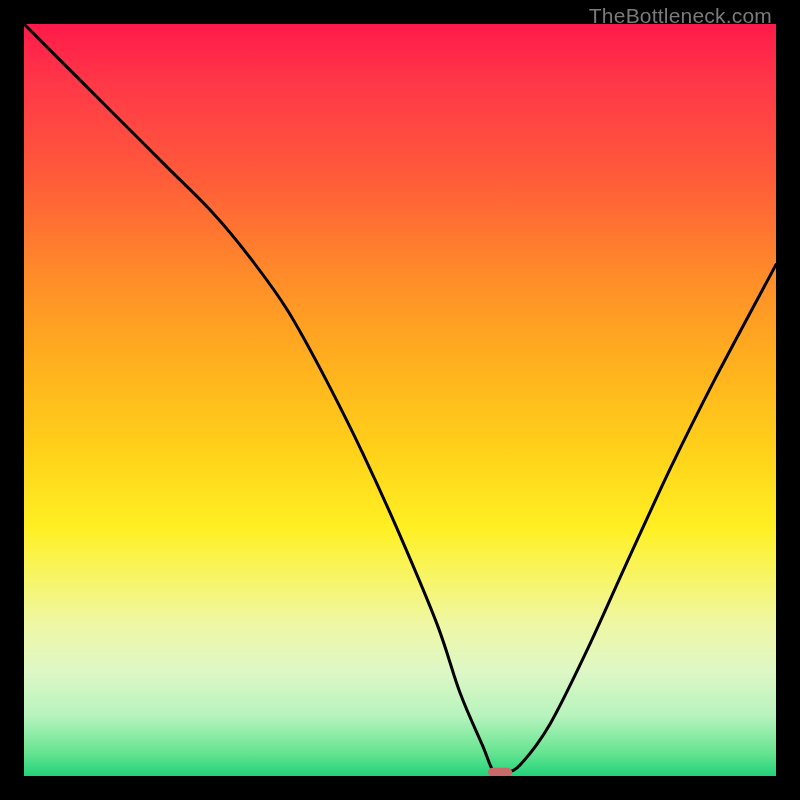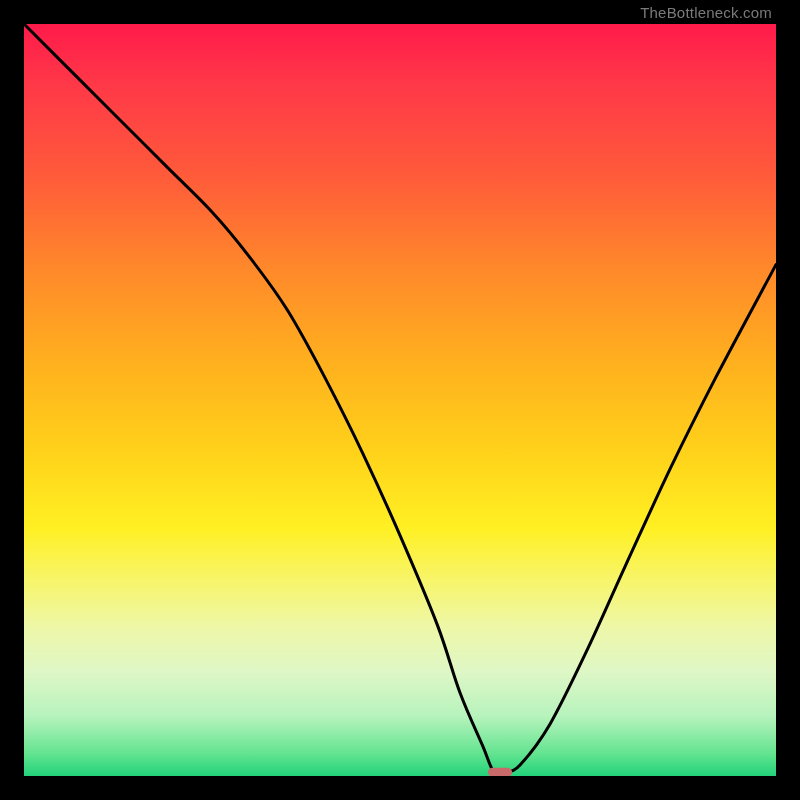--- a/index.html
+++ b/index.html
@@ -46,21 +46,21 @@
   }
   .curve {
     position: absolute;
     inset: 0;
   }
   .watermark {
     position: absolute;
     top: 4px;
     right: 28px;
     font-family: Arial, Helvetica, sans-serif;
-    font-size: 15px;
+    font-size: 21px;
     color: #7a7a7a;
     letter-spacing: 0.2px;
     user-select: none;
   }
 </style>
 </head>
 <body>
 
 <div class="outer">
 

